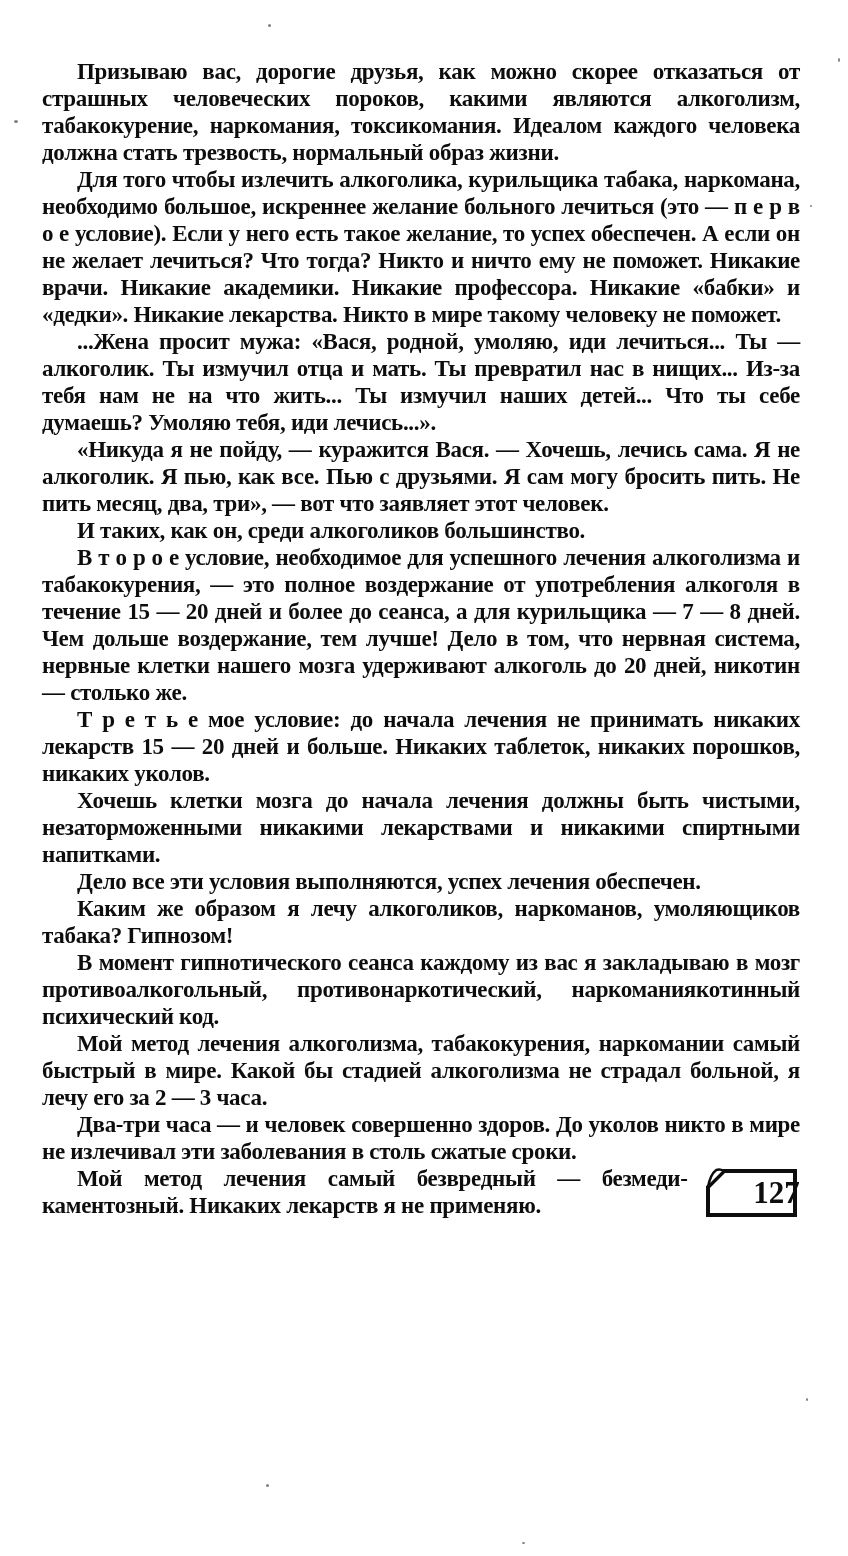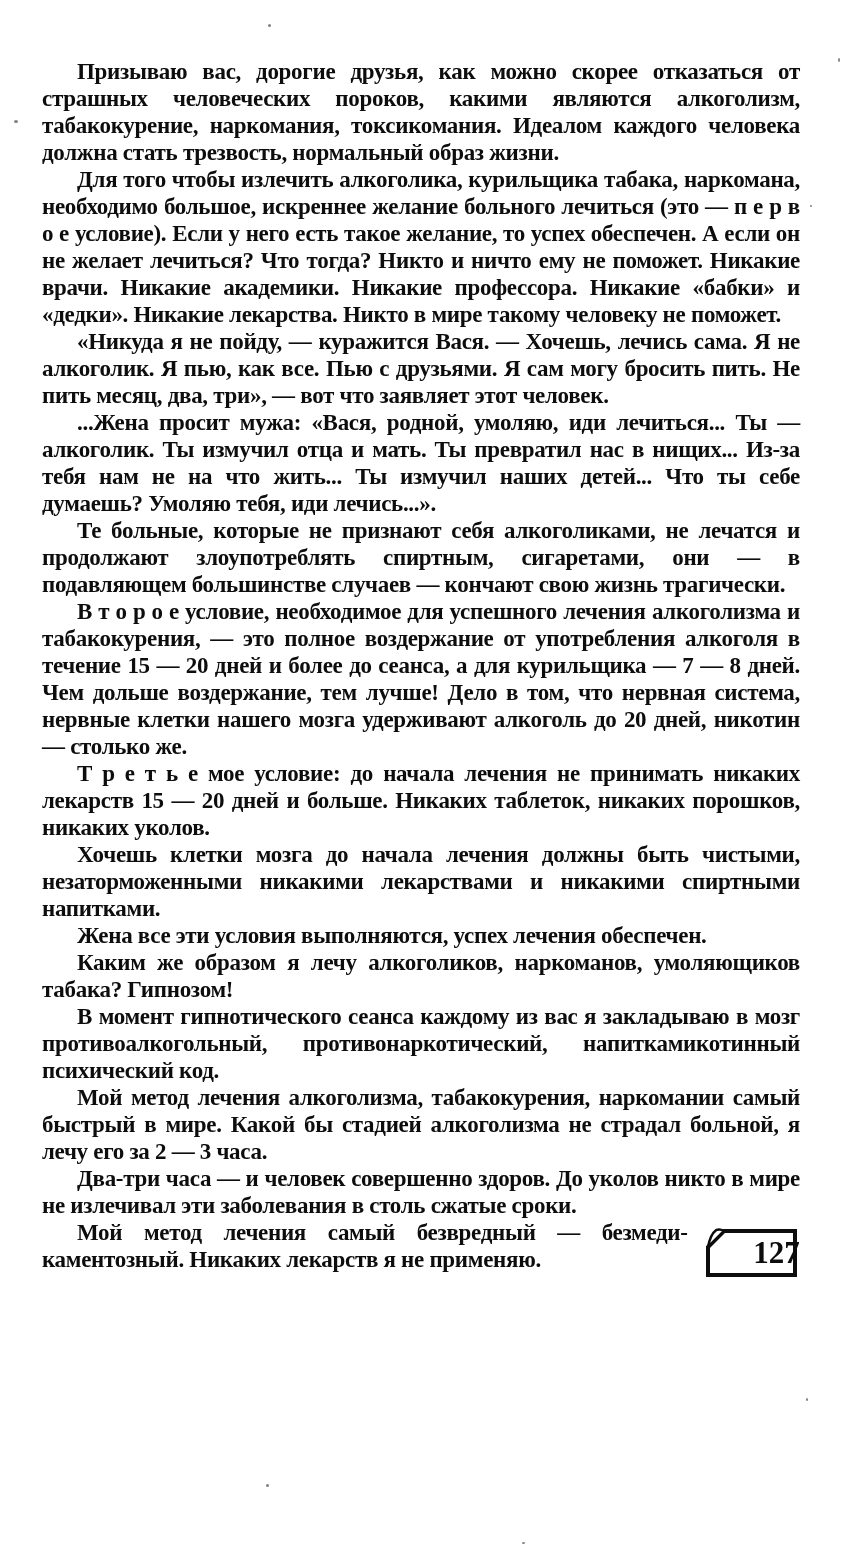--- a/index.html
+++ b/index.html
@@ -34,21 +34,21 @@
     text-align:justify;
     text-indent:35px;
     hyphens:manual;
     color:var(--ink);
   }
   
   .badge-float{
     float:right;
     position:relative;
     width:96px;height:52px;
-    margin:8px 0 4px 16px;
+    margin:2px 0 4px 16px;
   }
   .badge-float svg{position:absolute;top:0;left:0;}
   .badge-num{
     position:absolute;
     top:7px;left:14px;right:0;
     text-align:center;
     font-size:31px;
     font-weight:700;
     letter-spacing:0;
     line-height:38px;
@@ -64,29 +64,29 @@
     opacity:.65;
   }
 </style>
 </head>
 <body>
 
 <div class="page">
   <div class="text-block">
     <p>Призываю вас, дорогие друзья, как можно скорее отказаться от страшных человеческих пороков, какими являются алкоголизм, табакокурение, наркомания, токсикомания. Идеалом каждого че­ловека должна стать трезвость, нормальный образ жизни.</p>
     <p>Для того чтобы излечить алкоголика, курильщика табака, нар­комана, необходимо большое, искреннее желание больного ле­читься (это — п е р в о е условие). Если у него есть такое желание, то успех обеспечен. А если он не желает лечиться? Что тогда? Никто и ничто ему не поможет. Никакие врачи. Никакие акаде­мики. Никакие профессора. Никакие «бабки» и «дедки». Никакие лекарства. Никто в мире такому человеку не поможет.</p>
+    <p>...Жена просит мужа: «Вася, родной, умоляю, иди лечиться... Ты — алкоголик. Ты измучил отца и мать. Ты превратил нас в ни­щих... Из-за тебя нам не на что жить... Ты измучил наших детей... Что ты себе думаешь? Умоляю тебя, иди лечись...».</p>
     <p>«Никуда я не пойду, — куражится Вася. — Хочешь, лечись сама. Я не алкоголик. Я пью, как все. Пью с друзьями. Я сам могу бросить пить. Не пить месяц, два, три», — вот что заявляет этот человек.</p>
-    <p>...Жена просит мужа: «Вася, родной, умоляю, иди лечиться... Ты — алкоголик. Ты измучил отца и мать. Ты превратил нас в ни­щих... Из-за тебя нам не на что жить... Ты измучил наших детей... Что ты себе думаешь? Умоляю тебя, иди лечись...».</p>
-    <p>Те больные, которые не признают себя алкоголиками, не ле­чатся и продолжают злоупотреблять спиртным, сигаретами, они — в подавляющем большинстве случаев — кончают свою жизнь тра­гически.</p>
+    <p>И таких, как он, среди алкоголиков большинство.</p>
     <p>В т о р о е условие, необходимое для успешного лечения алкоголизма и табакокурения, — это полное воздержание от употребления алкоголя в течение 15 — 20 дней и более до сеанса, а для курильщика — 7 — 8 дней. Чем дольше воздержание, тем луч­ше! Дело в том, что нервная система, нервные клетки нашего моз­га удерживают алкоголь до 20 дней, никотин — столько же.</p>
     <p>Т р е т ь е мое условие: до начала лечения не принимать никаких лекарств 15 — 20 дней и больше. Никаких таблеток, ни­каких порошков, никаких уколов.</p>
     <p>Хочешь клетки мозга до начала лечения должны быть чис­тыми, незаторможенными никакими лекарствами и никакими спиртными напитками.</p>
-    <p>Жена все эти условия выполняются, успех лечения обеспечен.</p>
+    <p>Дело все эти условия выполняются, успех лечения обеспечен.</p>
     <p>Каким же образом я лечу алкоголиков, наркоманов, умоляю­щиков табака? Гипнозом!</p>
-    <p>В момент гипнотического сеанса каждому из вас я закладываю в мозг противоалкогольный, противонаркотический, напитками­котинный психический код.</p>
+    <p>В момент гипнотического сеанса каждому из вас я закладываю в мозг противоалкогольный, противонаркотический, наркомания­котинный психический код.</p>
     <p>Мой метод лечения алкоголизма, табакокурения, наркомании самый быстрый в мире. Какой бы стадией алкоголизма не стра­дал больной, я лечу его за 2 — 3 часа.</p>
     <p>Два-три часа — и человек совершенно здоров. До уколов никто в мире не излечивал эти заболевания в столь сжатые сроки.</p>
     <p>
       <span class="badge-float">
         <svg width="96" height="52" viewBox="0 0 96 52" aria-hidden="true">
           <path d="M20 4 H91 V48 H4 V20 Z" fill="#ffffff" stroke="#0d0d0d" stroke-width="4" stroke-linejoin="miter"></path>
           <path d="M20 4 L4 20 C5.5 12 7.5 6.5 12 3.2 Q15.5 1.4 20 4 Z" fill="#ffffff" stroke="#0d0d0d" stroke-width="2.5" stroke-linejoin="round"></path>
         </svg>
         <span class="badge-num">127</span>
       </span>

